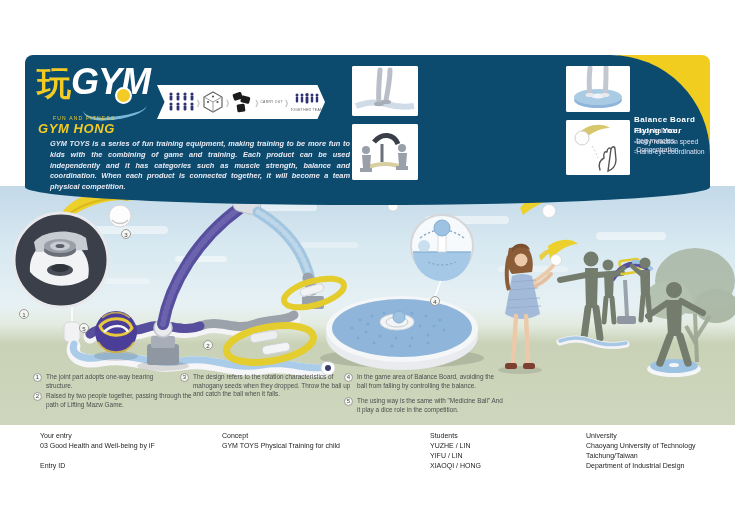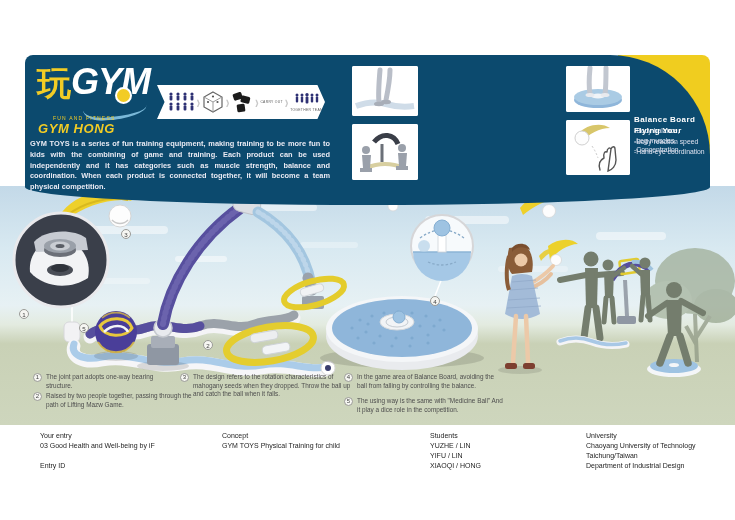--- a/index.html
+++ b/index.html
@@ -19,22 +19,22 @@
   .logo{position:absolute;left:12px;top:6px;width:120px;height:64px;color:#fff;}
   .logo-cn{font-size:34px;font-weight:bold;color:#f2cc25;vertical-align:top;}
   .logo-en{font-size:36px;font-weight:bold;font-style:italic;color:#fff;letter-spacing:-1px;}
   .logo-ball{position:absolute;left:78px;top:26px;width:13px;height:13px;border-radius:50%;
     background:#f2cc25;border:2px solid #fff;}
   .logo-swoosh{position:absolute;left:46px;top:44px;width:64px;height:12px;
     border-bottom:3px solid #7ab8d8;border-radius:0 0 80% 40%/0 0 100% 100%;transform:rotate(-4deg);}
   .logo-tag{position:absolute;left:16px;top:54px;font-size:5px;letter-spacing:1.2px;color:#f2cc25;}
   .gymtoys{position:absolute;left:13px;top:66px;font-size:13px;font-weight:900;font-style:italic;
     color:#f2cc25;letter-spacing:.6px;}
-  .desc{position:absolute;left:5px;top:84px;width:300px;font-size:7.4px;line-height:10.8px;
-    color:#e9eaf3;text-align:justify;font-weight:bold;}
+  .desc{position:absolute;left:25px;top:84px;width:300px;font-size:7.4px;line-height:10.8px;
+    color:#e9eaf3;text-align:justify;font-weight:bold;font-style:italic;}
   
   .strip{position:absolute;left:132px;top:30px;width:168px;height:34px;background:#fff;
     clip-path:polygon(0 0,95.5% 0,100% 50%,95.5% 100%,0 100%,4.5% 50%);
     display:flex;align-items:center;justify-content:space-evenly;padding-left:8px;box-sizing:border-box;}
   .chev{color:#c9c9c9;font-size:11px;font-weight:bold;transform:scaleY(1.6);}
   .strip-label{font-size:3.4px;color:#5a5a5a;letter-spacing:.3px;}
   .team-cell{display:flex;flex-direction:column;align-items:center;gap:1px;}
   
   .panel{position:absolute;background:#fff;border-radius:2px;overflow:hidden;}
   .pA{left:327px;top:11px;width:66px;height:50px;}

